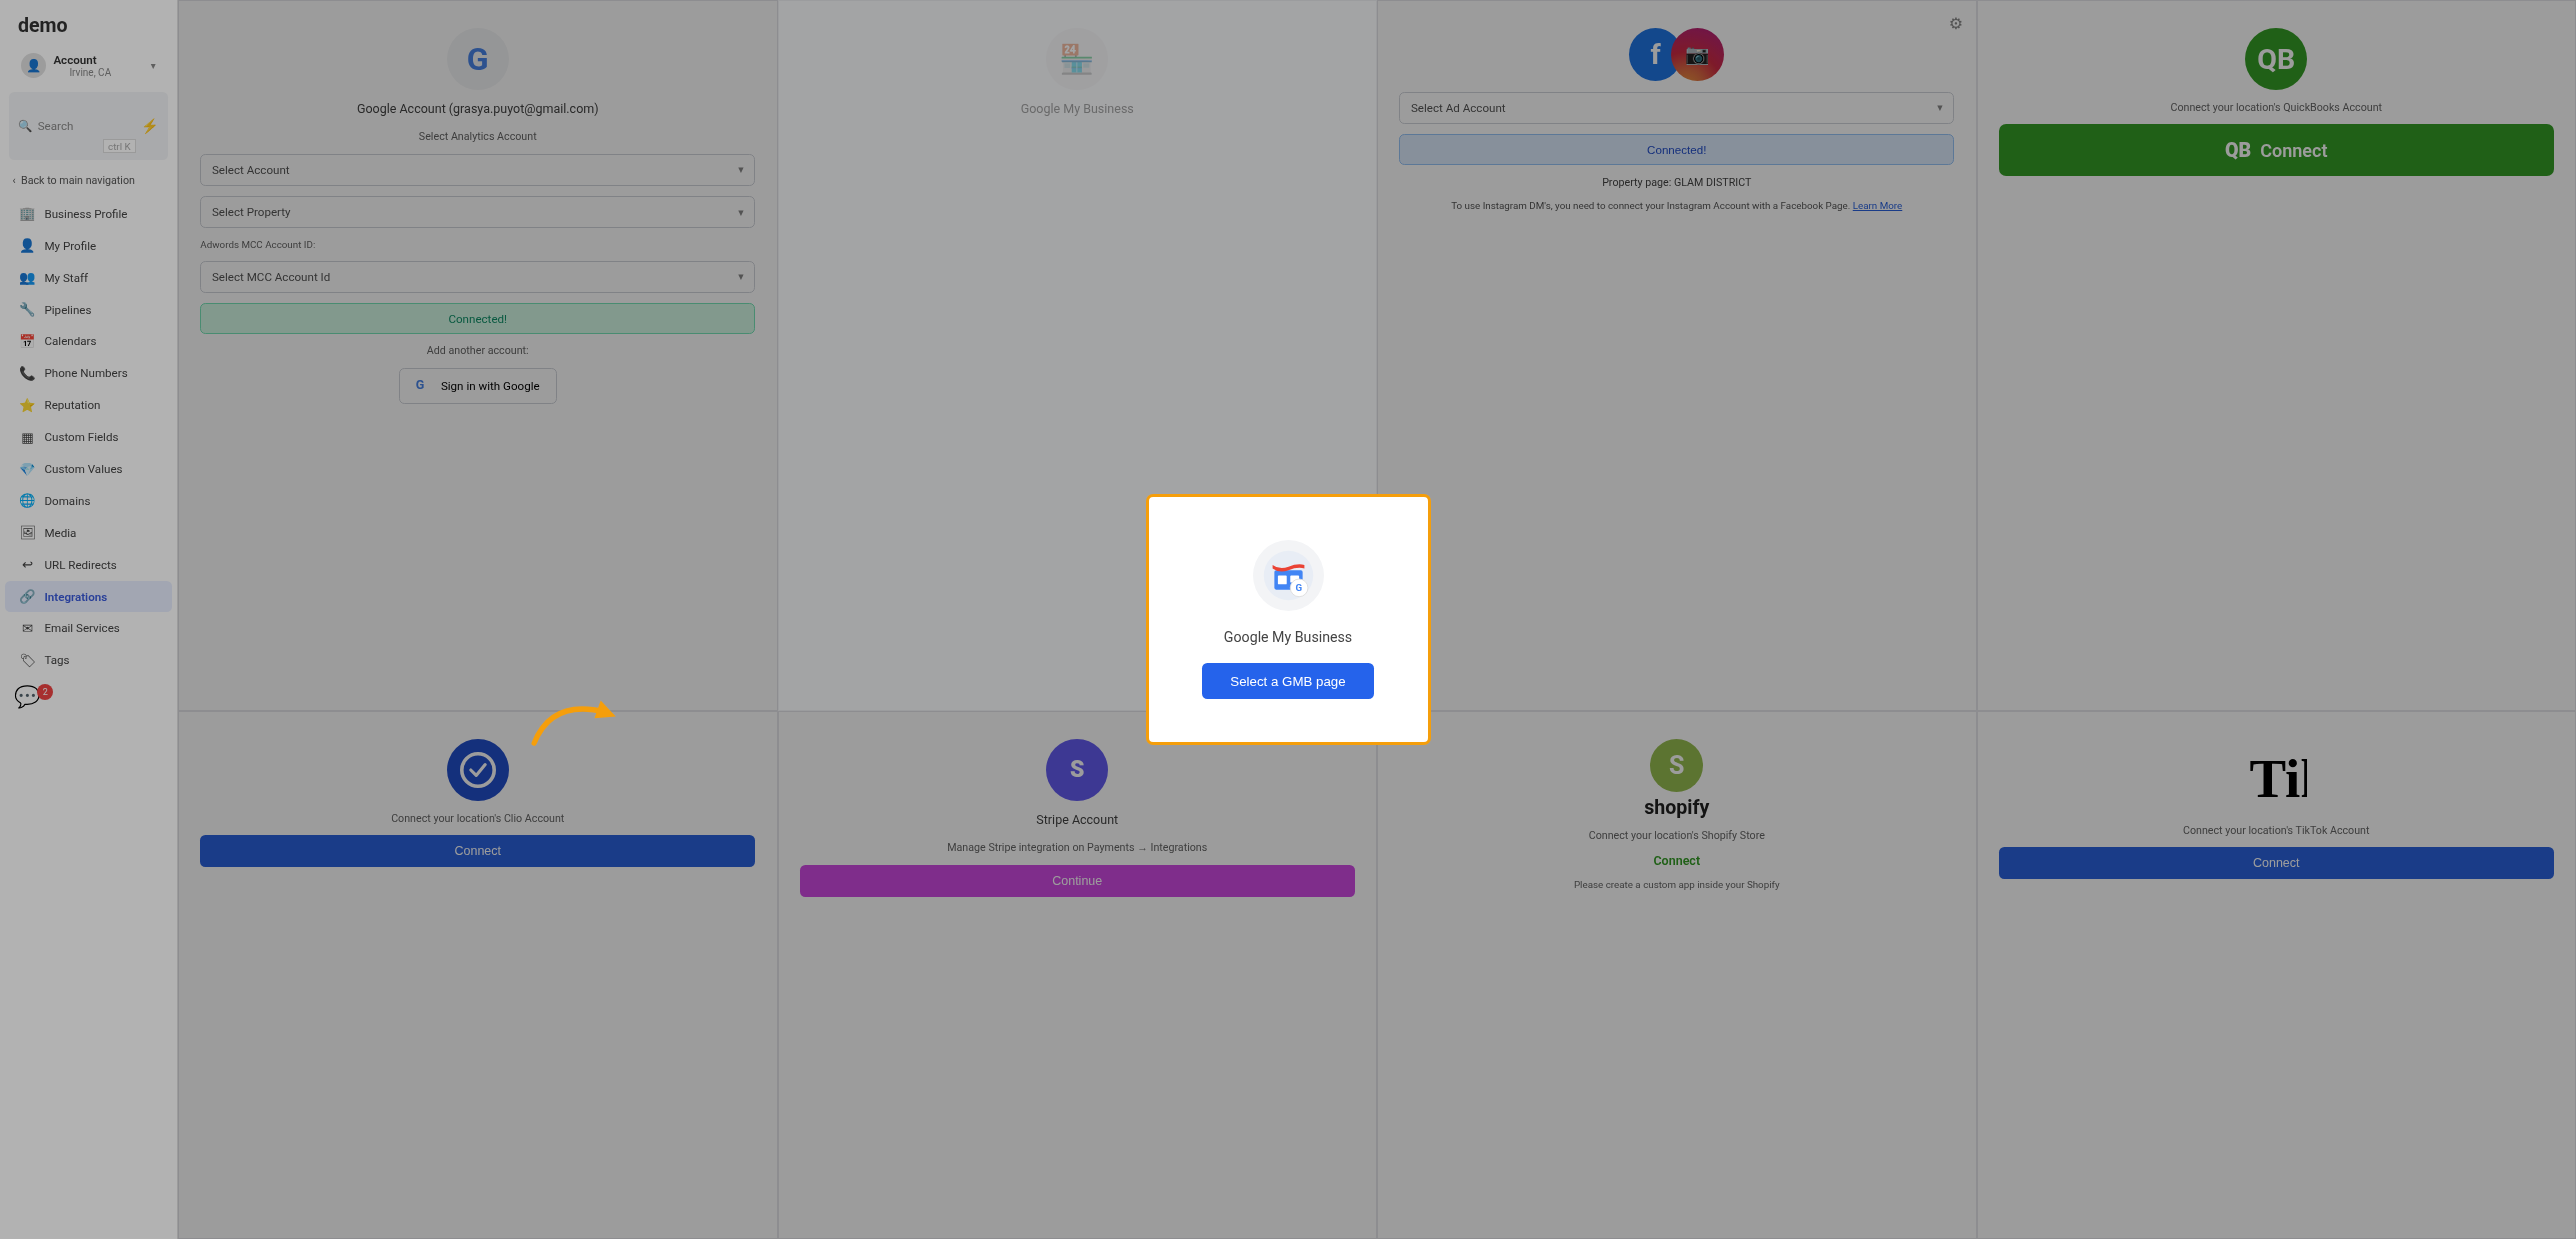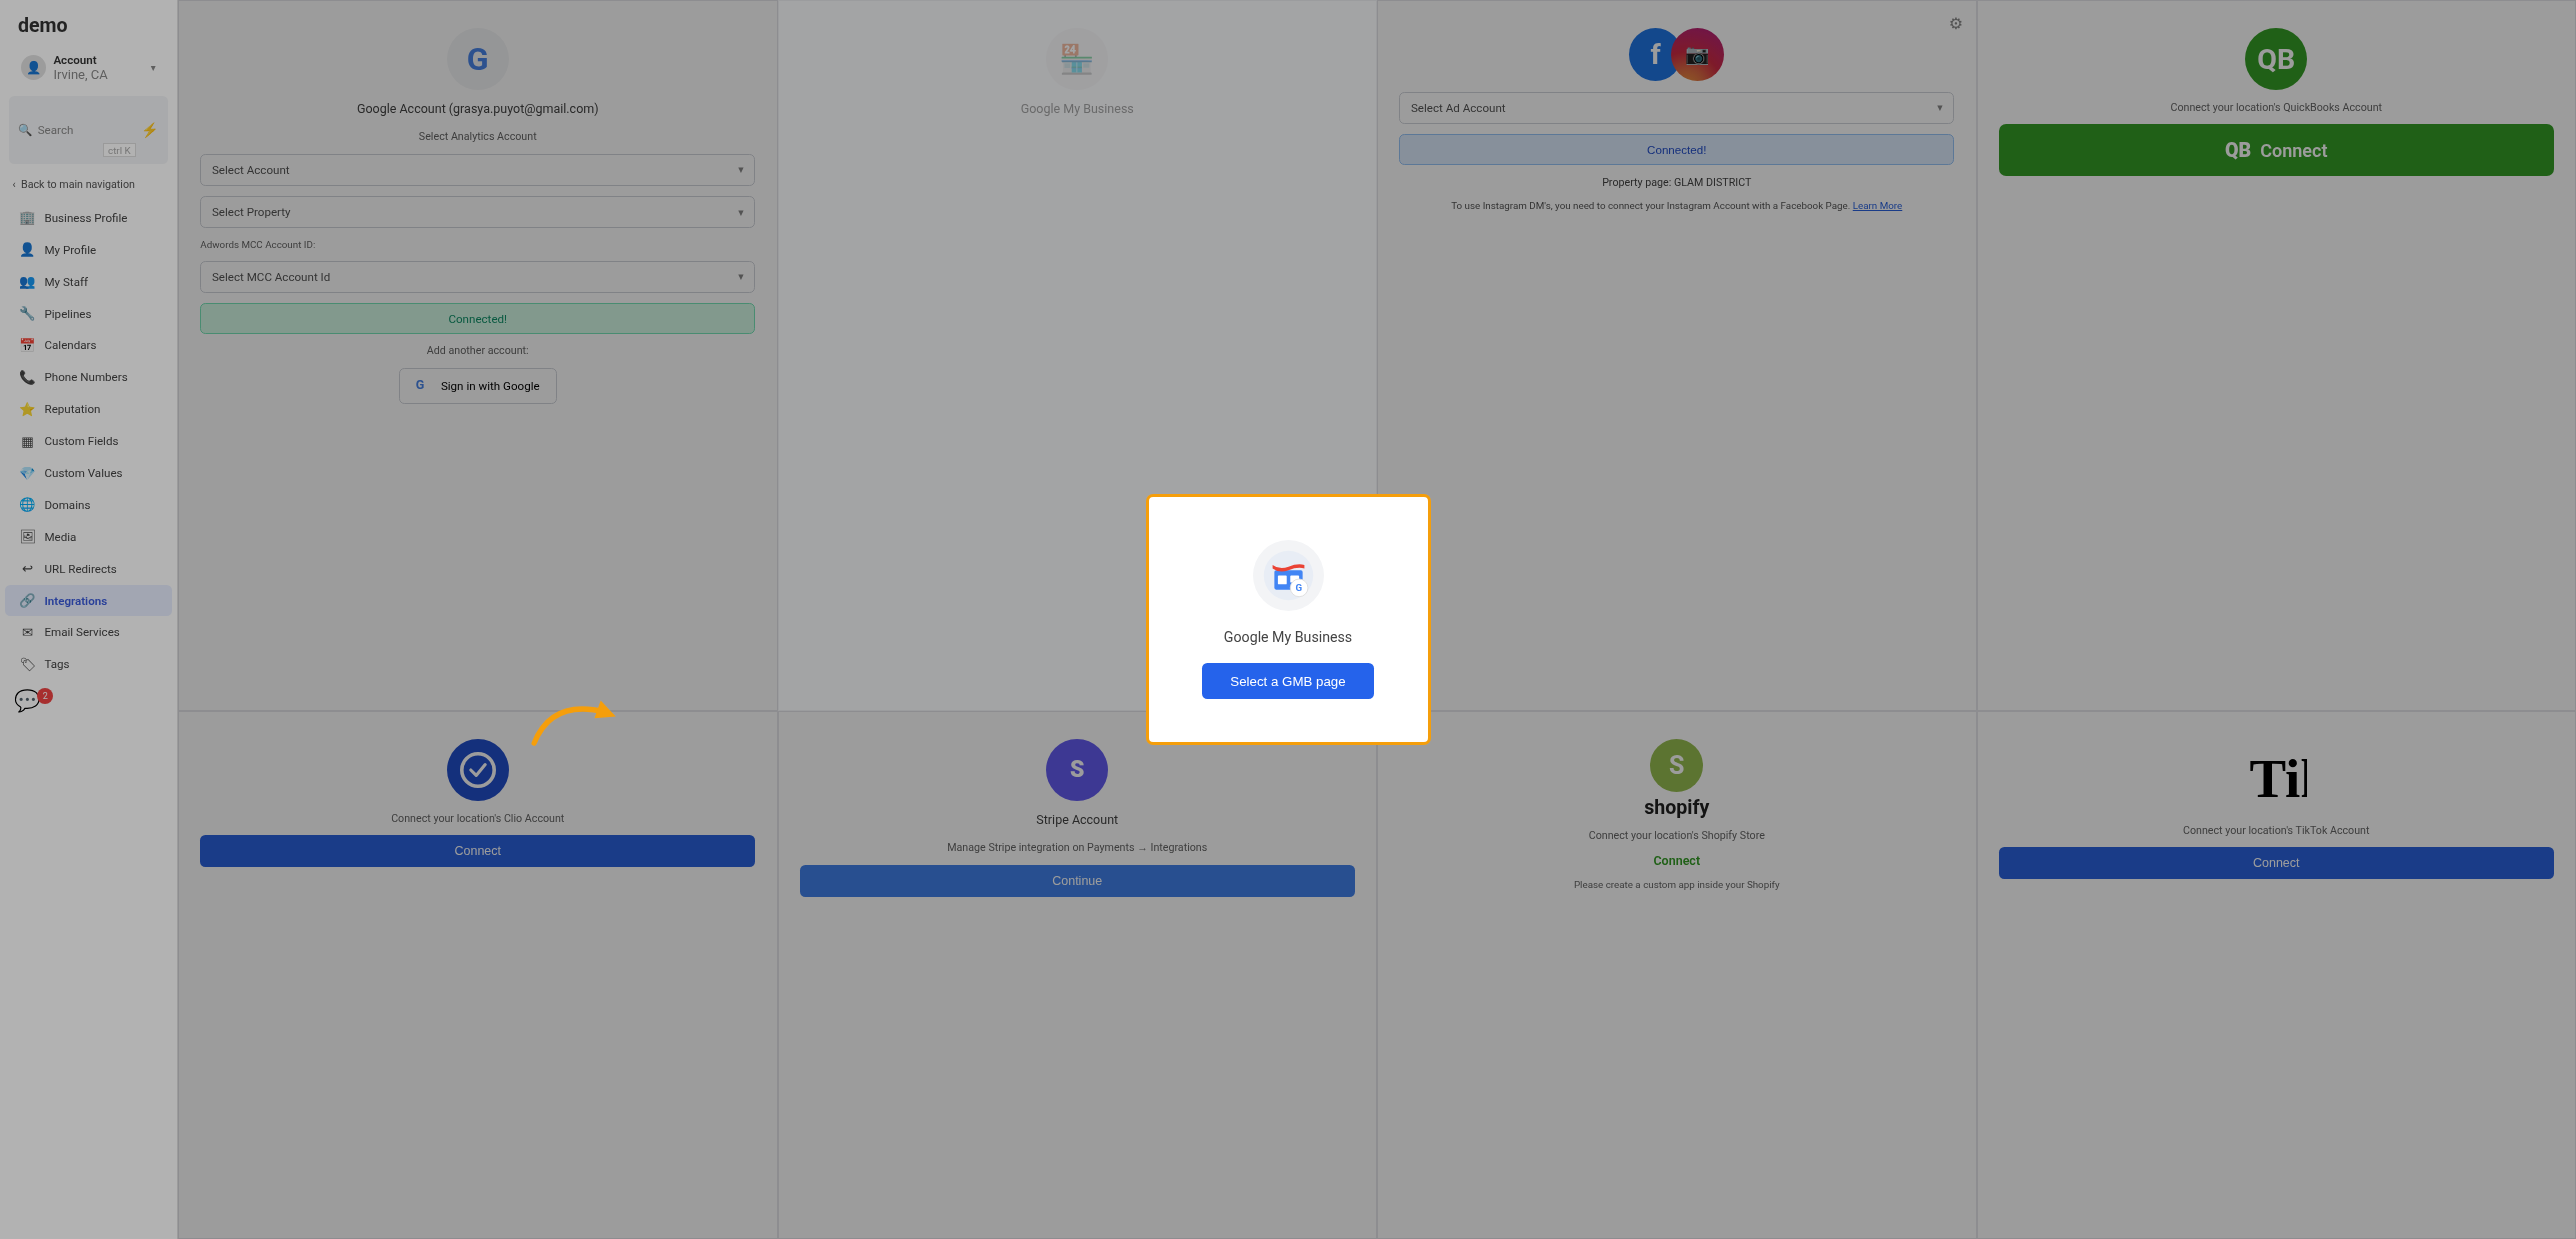--- a/index.html
+++ b/index.html
@@ -32,21 +32,21 @@
       margin: 0 7.1px;
     }
     .sidebar-account-icon {
       width: 25px; height: 25px; border-radius: 50%;
       background: #e0e0e0;
       display: flex; align-items: center; justify-content: center;
       font-size: 12.5px; color: #555;
     }
     .sidebar-account-text { flex: 1; }
     .sidebar-account-name { font-size: 11.6px; font-weight: 600; color: #333; }
-    .sidebar-account-sub { font-size: 13px; color: #888; }
+    .sidebar-account-sub { font-size: 10px; color: #888; margin-left: 16px; }
     .sidebar-account-arrow { font-size: 9.8px; color: #888; }
 
     .sidebar-search {
       display: flex; align-items: center; gap: 5.3px;
       margin: 7.1px 9px;
       padding: 6.2px 9px;
       background: #f3f4f6;
       border-radius: 5.3px;
       cursor: pointer;
     }
@@ -211,21 +211,21 @@
       width: 53px; height: 53px;
       background: #95bf47; border-radius: 50%;
       display: flex; align-items: center; justify-content: center;
       color: #fff; font-size: 25px; font-weight: 700;
     }
     .connect-btn {
       background: #2563eb; color: #fff; border: none;
       border-radius: 5.3px; padding: 9px 21.3px; font-size: 12.5px; cursor: pointer; width: 100%;
     }
     .continue-btn {
-      background: #3b82f6; color: #fff; border: none;
+      background: #d946ef; color: #fff; border: none;
       border-radius: 5.3px; padding: 9px 21.3px; font-size: 12.5px; cursor: pointer; width: 100%;
     }
     .shopify-connect-text { color: #2ca01c; font-size: 12.5px; font-weight: 600; cursor: pointer; }
     .tiktok-connect-btn {
       background: #2563eb; color: #fff; border: none;
       border-radius: 5.3px; padding: 9px 21.3px; font-size: 12.5px; cursor: pointer; width: 100%;
     }
     .mcc-label { font-size: 9.8px; color: #666; align-self: flex-start; }
 
     

